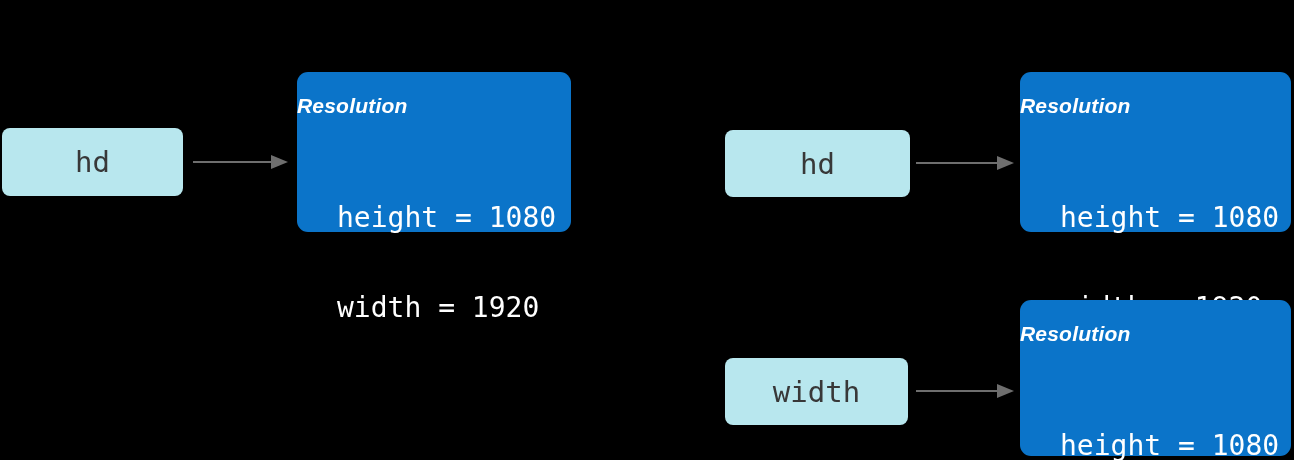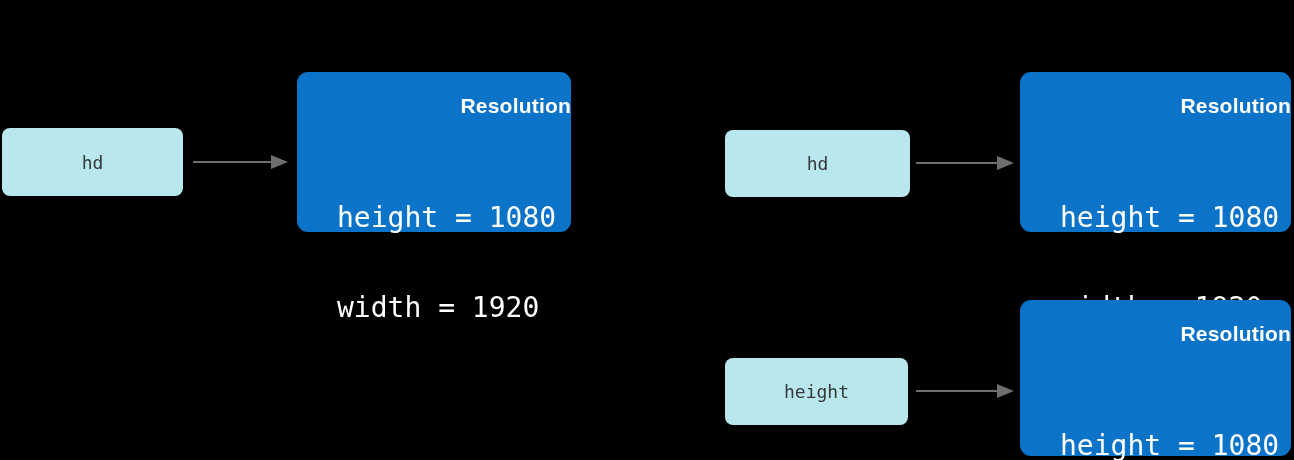--- a/index.html
+++ b/index.html
@@ -21,36 +21,37 @@
     font-family: "DejaVu Sans", "Liberation Sans", sans-serif;
   }
   .alias-node {
     position: absolute;
     background: var(--alias-bg);
     border-radius: 8px;
     display: flex;
     align-items: center;
     justify-content: center;
     font-family: "DejaVu Sans Mono", "Liberation Mono", monospace;
-    font-size: 18px;
+    font-size: 29px;
     color: var(--alias-text);
   }
   .record-node {
     position: absolute;
     background: var(--record-bg);
     border-radius: 11px;
     color: var(--record-text);
     padding-top: 22px;
   }
   .record-title {
-    text-align: right;
+    text-align: left;
     font-weight: bold;
     font-size: 21px;
     letter-spacing: 0.2px;
     font-family: "Liberation Sans", "DejaVu Sans", sans-serif;
+    font-style: italic;
   }
   .record-fields {
     margin: 25px 0 0 40px;
     font-family: "DejaVu Sans Mono", "Liberation Mono", monospace;
     font-size: 28px;
     line-height: 30px;
     white-space: pre;
   }
   .arrow {
     position: absolute;
@@ -115,21 +116,21 @@
   </div>
   <div class="record-node record-2">
     <div class="record-title">Resolution</div>
     <div class="record-fields">
       <div>height = 1080</div>
       <div>width = 1920</div>
     </div>
   </div>
 
   <div class="alias-node alias-3">
-    <span>height</span>
+    <span>width</span>
   </div>
   <div class="arrow arrow-3">
     <div class="arrow-line"></div>
     <div class="arrow-head"></div>
   </div>
   <div class="record-node record-3">
     <div class="record-title">Resolution</div>
     <div class="record-fields">
       <div>height = 1080</div>
       

